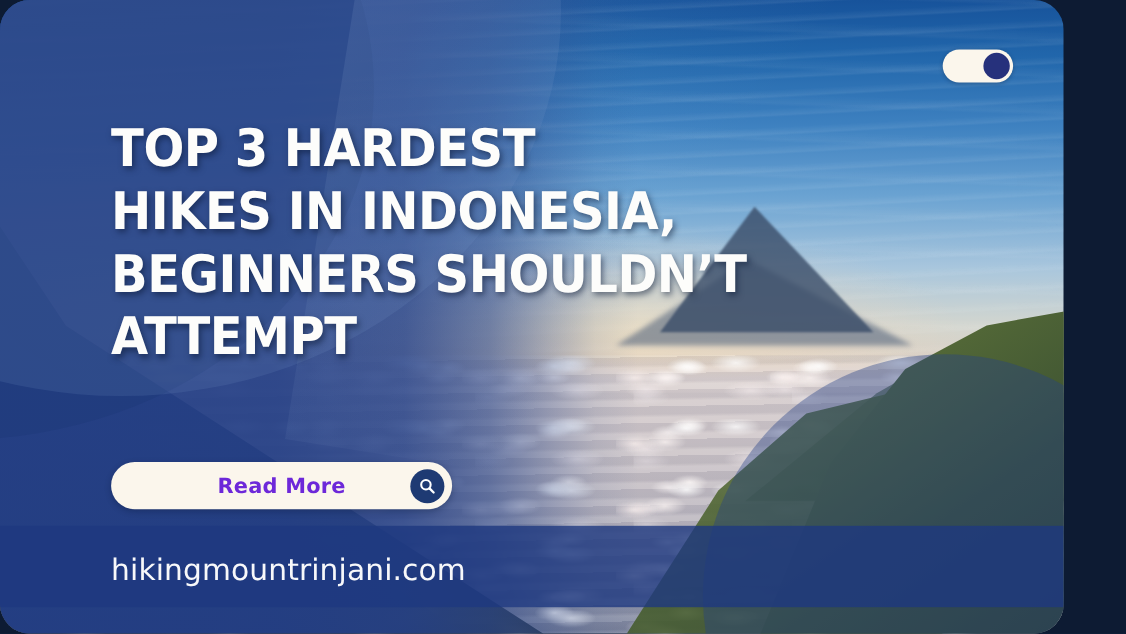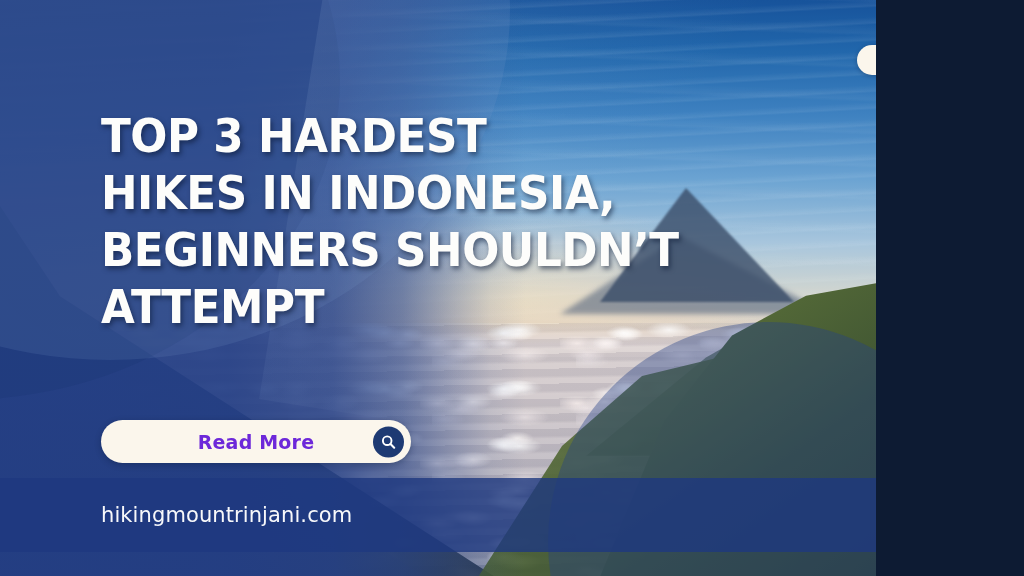--- a/index.html
+++ b/index.html
@@ -5,22 +5,23 @@
 <style>
   * { margin:0; padding:0; box-sizing:border-box; }
   html,body {
     width:1024px; height:576px;
     background:#0d1b33; overflow:hidden;
     font-family:"Liberation Sans", sans-serif;
   }
 
   .banner {
     position:relative;
-    width:876px; height:576px;
+    width:967px; height:576px;
     overflow:hidden;
+    border-radius:27px;
   }
 
   
   .photo { position:absolute; inset:0; overflow:hidden; }
 
   
   .sky {
     position:absolute; left:0; top:0; width:100%; height:62%;
     background:
       linear-gradient(to bottom,
@@ -227,21 +228,21 @@
     transform:translateY(-50%);
     width:31px; height:31px; border-radius:50%;
     background:#1e3a73;
     display:flex; align-items:center; justify-content:center;
   }
   .search-badge svg { display:block; }
 
   .site-url {
     position:absolute; left:101px; top:503px;
     font-family:"DejaVu Sans", sans-serif;
-    font-size:21px; font-weight:normal;
+    font-size:27px; font-weight:normal;
     color:#f7f8fa; letter-spacing:.1px;
   }
 
   
   .toggle {
     position:absolute; left:857px; top:45px;
     width:64px; height:30px; border-radius:15px;
     background:#fbf6ec;
     cursor:pointer;
     box-shadow:0 1px 4px rgba(8,20,46,0.30);

